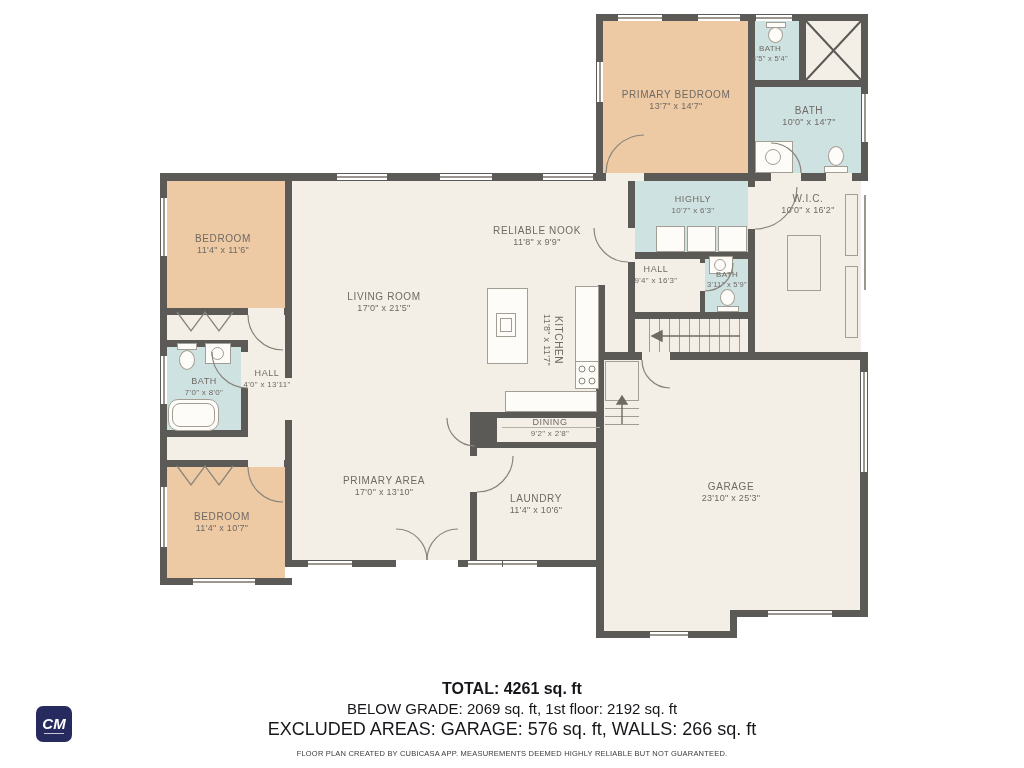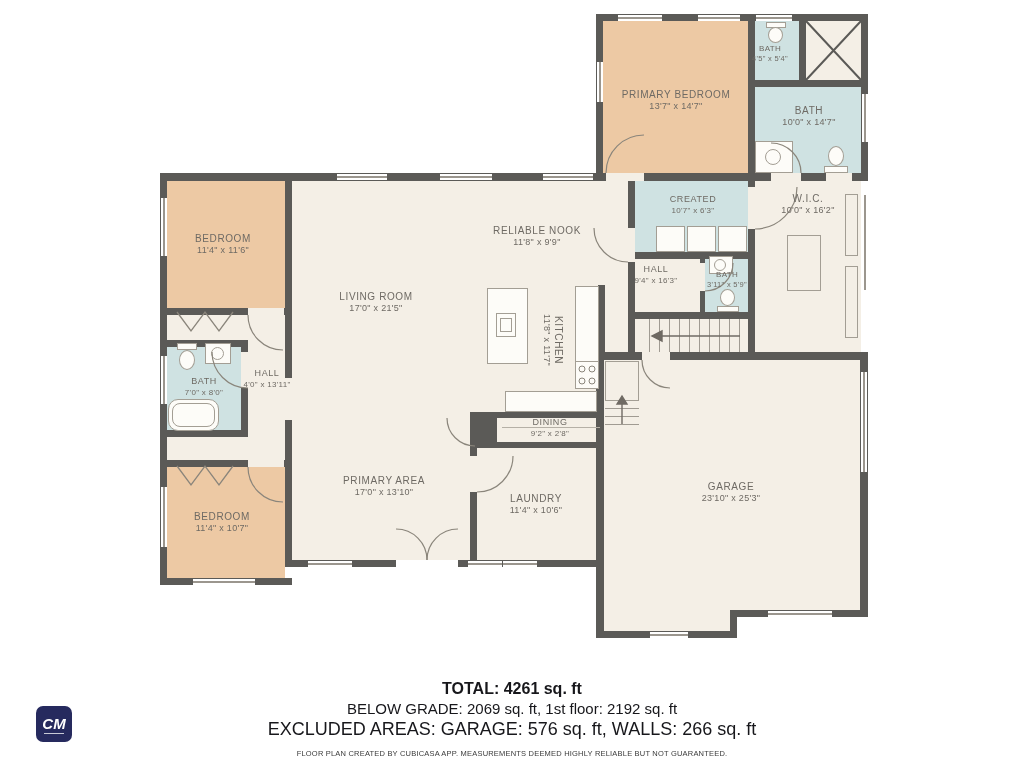--- a/index.html
+++ b/index.html
@@ -197,21 +197,21 @@
   </div>
   <div class="lbl sm" style="left:770px;top:44px">
     <div>BATH</div>
       <div class="d">4'5" x 5'4"</div>
   </div>
   <div class="lbl" style="left:809px;top:104px">
     <div>BATH</div>
       <div class="d">10'0" x 14'7"</div>
   </div>
   <div class="lbl md" style="left:693px;top:194px">
-    <div>CREATED</div>
+    <div>HIGHLY</div>
       <div class="d">10'7" x 6'3"</div>
   </div>
   <div class="lbl" style="left:808px;top:192px">
     <div>W.I.C.</div>
       <div class="d">10'0" x 16'2"</div>
   </div>
   <div class="lbl md" style="left:656px;top:264px">
     <div>HALL</div>
       <div class="d">9'4" x 16'3"</div>
   </div>
@@ -228,21 +228,21 @@
       <div class="d">7'0" x 8'0"</div>
   </div>
   <div class="lbl md" style="left:267px;top:368px">
     <div>HALL</div>
       <div class="d">4'0" x 13'11"</div>
   </div>
   <div class="lbl" style="left:222px;top:510px">
     <div>BEDROOM</div>
       <div class="d">11'4" x 10'7"</div>
   </div>
-  <div class="lbl" style="left:376px;top:290px">
+  <div class="lbl" style="left:384px;top:290px">
     <div>LIVING ROOM</div>
       <div class="d">17'0" x 21'5"</div>
   </div>
   <div class="lbl" style="left:537px;top:224px">
     <div>RELIABLE NOOK</div>
       <div class="d">11'8" x 9'9"</div>
   </div>
   <div class="lbl rot" style="left:553px;top:340px">
     <div>KITCHEN</div>
       <div class="d">11'8" x 11'7"</div>

